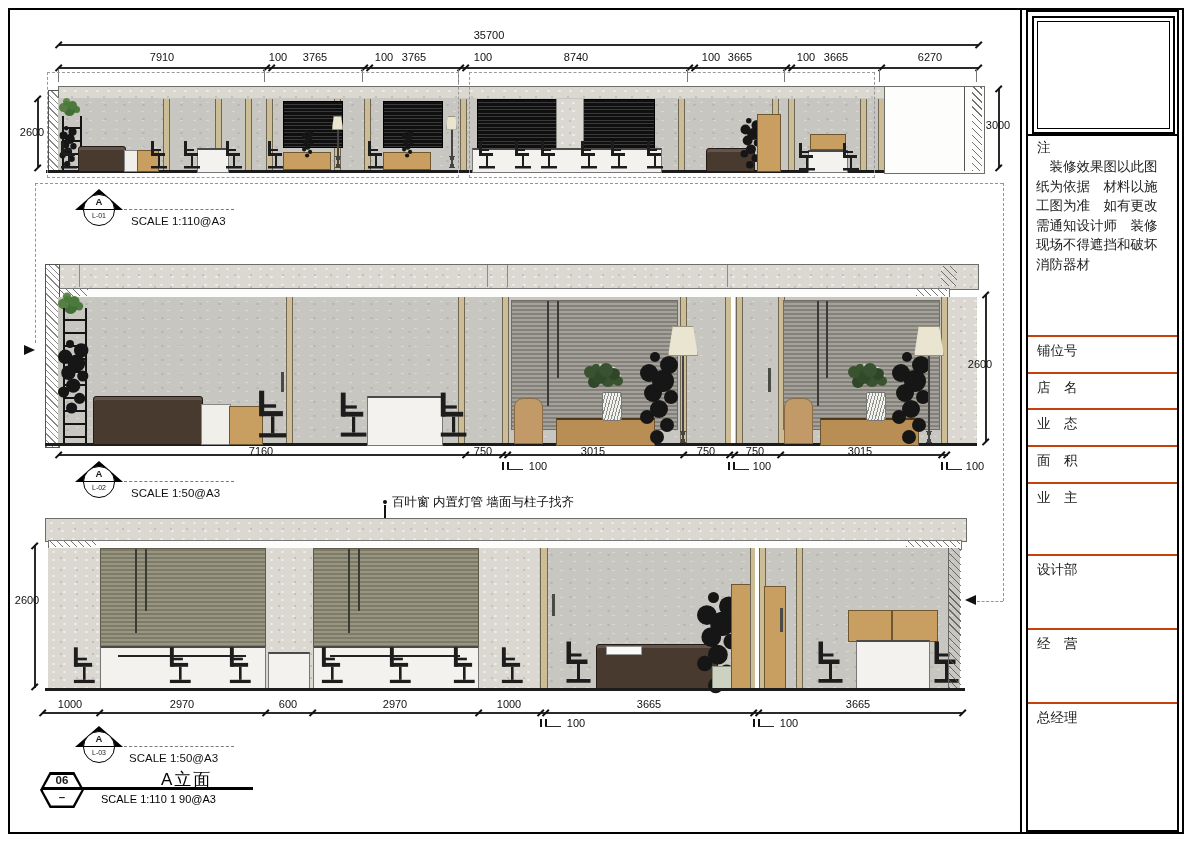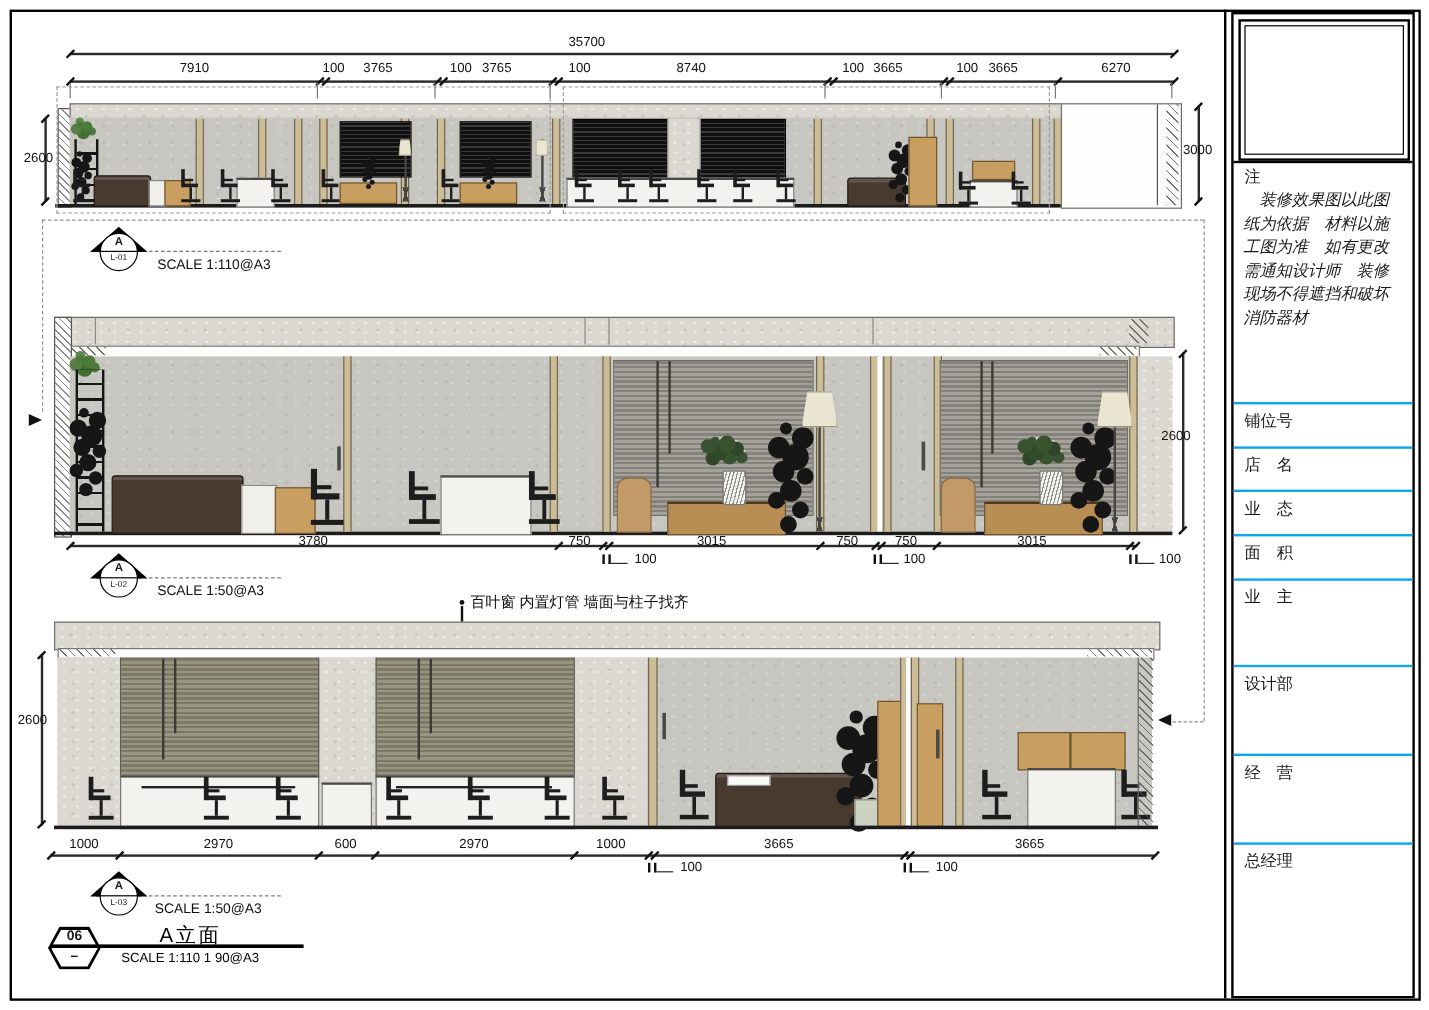--- a/index.html
+++ b/index.html
@@ -84,31 +84,31 @@
   .m-mid{position:absolute;left:5px;top:21px;width:38px;border-top:1.5px solid #000;}
   .m-a{position:absolute;left:0;top:8px;width:48px;text-align:center;font-size:9.5px;font-weight:bold;}
   .m-id{position:absolute;left:0;top:24px;width:48px;text-align:center;font-size:7px;}
   
   .hex{position:absolute;width:44px;height:36px;}
   .hex-outer{position:absolute;inset:0;background:#000;clip-path:polygon(22% 0,78% 0,100% 50%,78% 100%,22% 100%,0 50%);}
   .hex-inner{position:absolute;inset:2.5px;background:#fff;clip-path:polygon(22% 0,78% 0,100% 50%,78% 100%,22% 100%,0 50%);}
   .hex-top{position:absolute;left:0;top:2px;width:44px;text-align:center;font-size:11.5px;font-weight:bold;}
   .hex-bot{position:absolute;left:0;top:19px;width:44px;text-align:center;font-size:11.5px;font-weight:bold;}
   .thickline{position:absolute;height:3px;background:#000;}
-  .sheet-title{position:absolute;font-size:17px;letter-spacing:2px;color:#000;}
+  .sheet-title{position:absolute;font-size:17px;letter-spacing:2px;color:#000;margin-left:28px;}
   .sheet-scale{position:absolute;font-size:11px;color:#000;}
   
   .tb{position:absolute;left:1026px;top:10px;width:153px;height:822px;border:2px solid #000;box-sizing:border-box;background:#fff;}
   .tb-divider{position:absolute;left:1020px;top:8px;height:824px;border-left:2.5px solid #000;}
   .logo-box{position:absolute;left:4px;top:4px;width:139px;height:114px;border:2px solid #000;}
   .logo-inner{position:absolute;left:3px;top:3px;right:3px;bottom:3px;border:1px solid #000;}
   .tb-note{position:absolute;left:0;top:122px;width:100%;border-top:2px solid #000;}
   .tb-note-title{position:absolute;left:9px;top:127px;font-size:13.5px;}
-  .tb-note-body{position:absolute;left:8px;top:145px;width:134px;font-size:13.5px;line-height:1.45;text-indent:1em;font-style:italic;}
-  .tb-row{position:absolute;left:0;width:100%;border-top:2px solid #0ea5e9;}
+  .tb-note-body{position:absolute;left:8px;top:145px;width:134px;font-size:13.5px;line-height:1.45;text-indent:1em;}
+  .tb-row{position:absolute;left:0;width:100%;border-top:2px solid #c2410c;}
   .tb-label{position:absolute;left:9px;top:5px;font-size:13.5px;white-space:pre;}
 </style>
 </head>
 <body>
 
 <div class="sheet">
   <div class="border-outer"></div>
 
   <div>
 
@@ -307,21 +307,21 @@
     <div class="tick" style="left:54px;top:454px"></div>
     <div class="tick" style="left:461px;top:454px"></div>
     <div class="tick" style="left:498px;top:454px"></div>
     <div class="tick" style="left:503px;top:454px"></div>
     <div class="tick" style="left:679px;top:454px"></div>
     <div class="tick" style="left:725px;top:454px"></div>
     <div class="tick" style="left:730px;top:454px"></div>
     <div class="tick" style="left:776px;top:454px"></div>
     <div class="tick" style="left:937px;top:454px"></div>
     <div class="tick" style="left:942px;top:454px"></div>
-    <span class="dim" style="left:261px;top:445px">3780</span>
+    <span class="dim" style="left:261px;top:445px">7160</span>
     <span class="dim" style="left:483px;top:445px">750</span>
     <span class="dim" style="left:593px;top:445px">3015</span>
     <span class="dim" style="left:706px;top:445px">750</span>
     <span class="dim" style="left:755px;top:445px">750</span>
     <span class="dim" style="left:860px;top:445px">3015</span>
     <div class="jog" style="left:502px;top:462px"></div>
     <div class="jog" style="left:507px;top:462px"></div>
     <div class="dimline" style="left:507px;top:469px;width:16px;height:1px"></div>
     <span class="dim" style="left:538px;top:460px">100</span>
     <div class="jog" style="left:728px;top:462px"></div>

